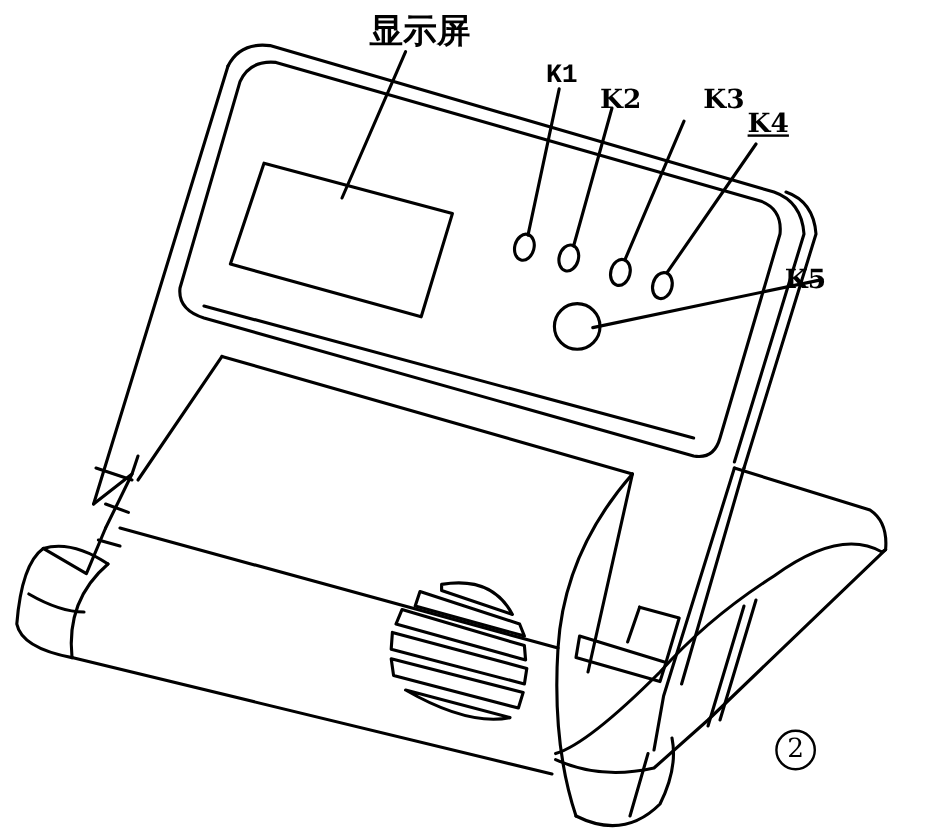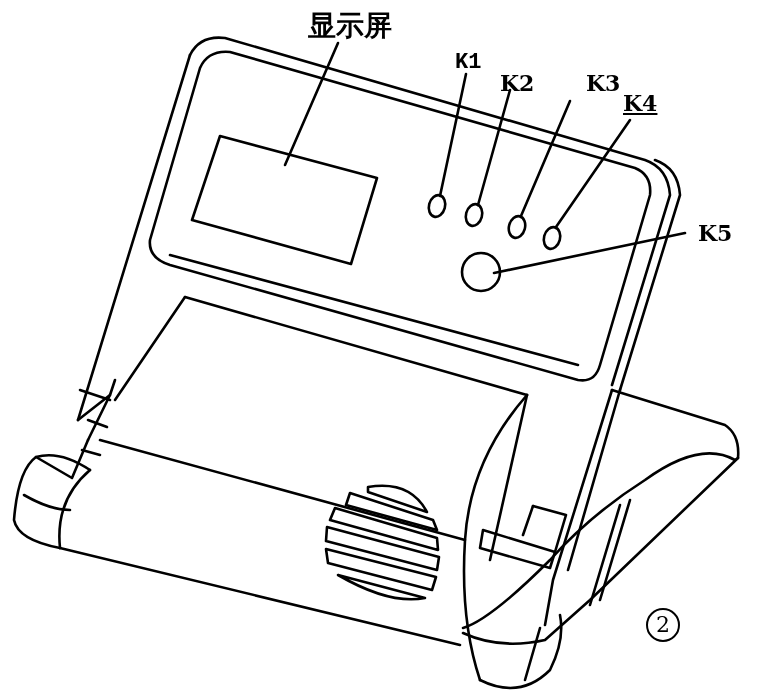--- a/index.html
+++ b/index.html
@@ -92,15 +92,15 @@
       <path class="ln" d="M 533 506 L 523 535"></path>
       <path class="ln" d="M 540 628 L 525 680"></path>
     </g>
   </svg>
 
   <span class="lbl cn" style="left:308px; top:12px;">显示屏</span>
   <span class="lbl klbl" style="left:455px; top:52px;font-family:Liberation Mono, monospace;">K1</span>
   <span class="lbl klbl" style="left:500px; top:72px;">K2</span>
   <span class="lbl klbl" style="left:558px; top:72px;margin-left:28px;">K3</span>
   <span class="lbl klbl" style="left:623px; top:92px;text-decoration:underline;">K4</span>
-  <span class="lbl klbl" style="left:698px; top:222px;">K5</span>
+  <span class="lbl klbl" style="left:654px; top:222px;">K5</span>
   <span class="lbl figno" style="left:646px; top:608px;">2</span>
 </div>
 
 </body></html>

